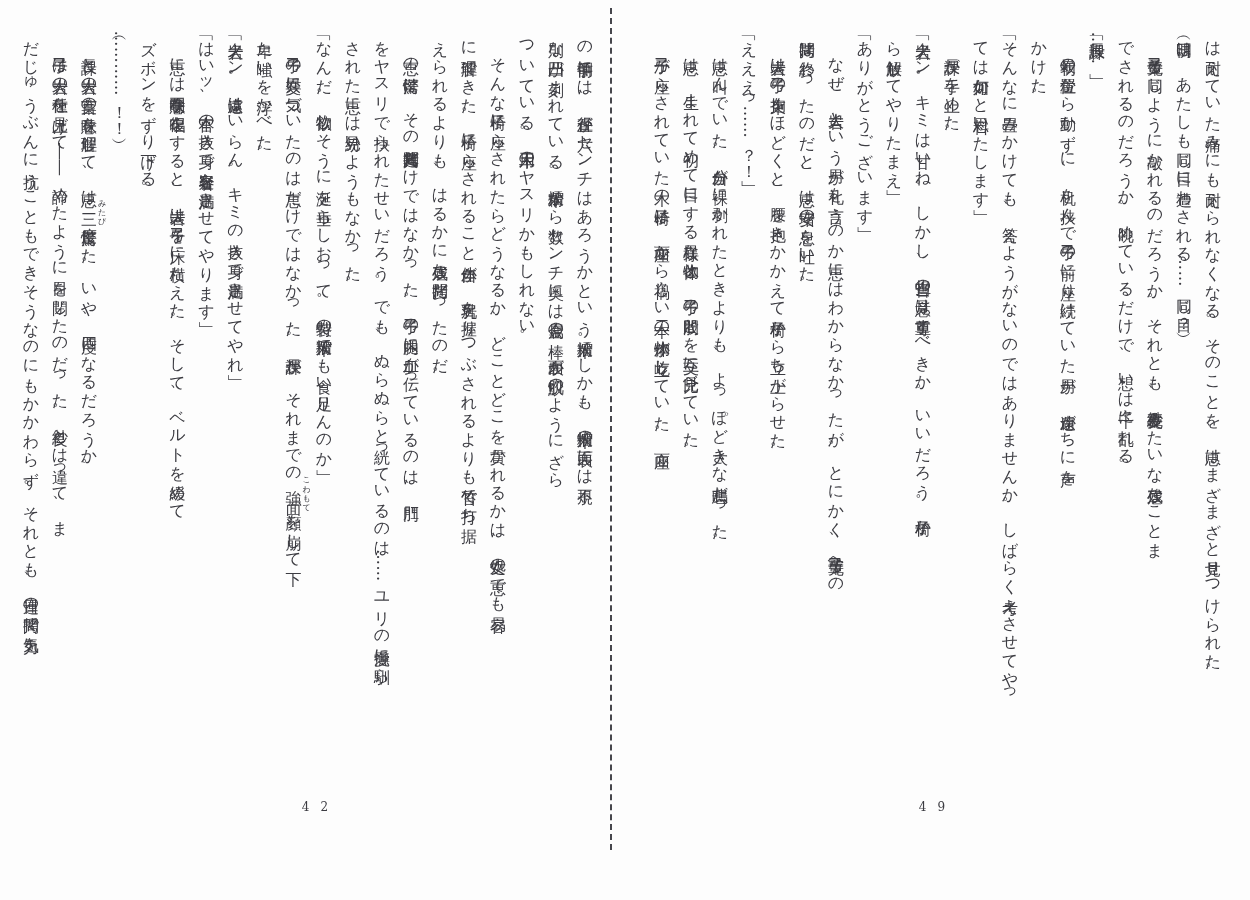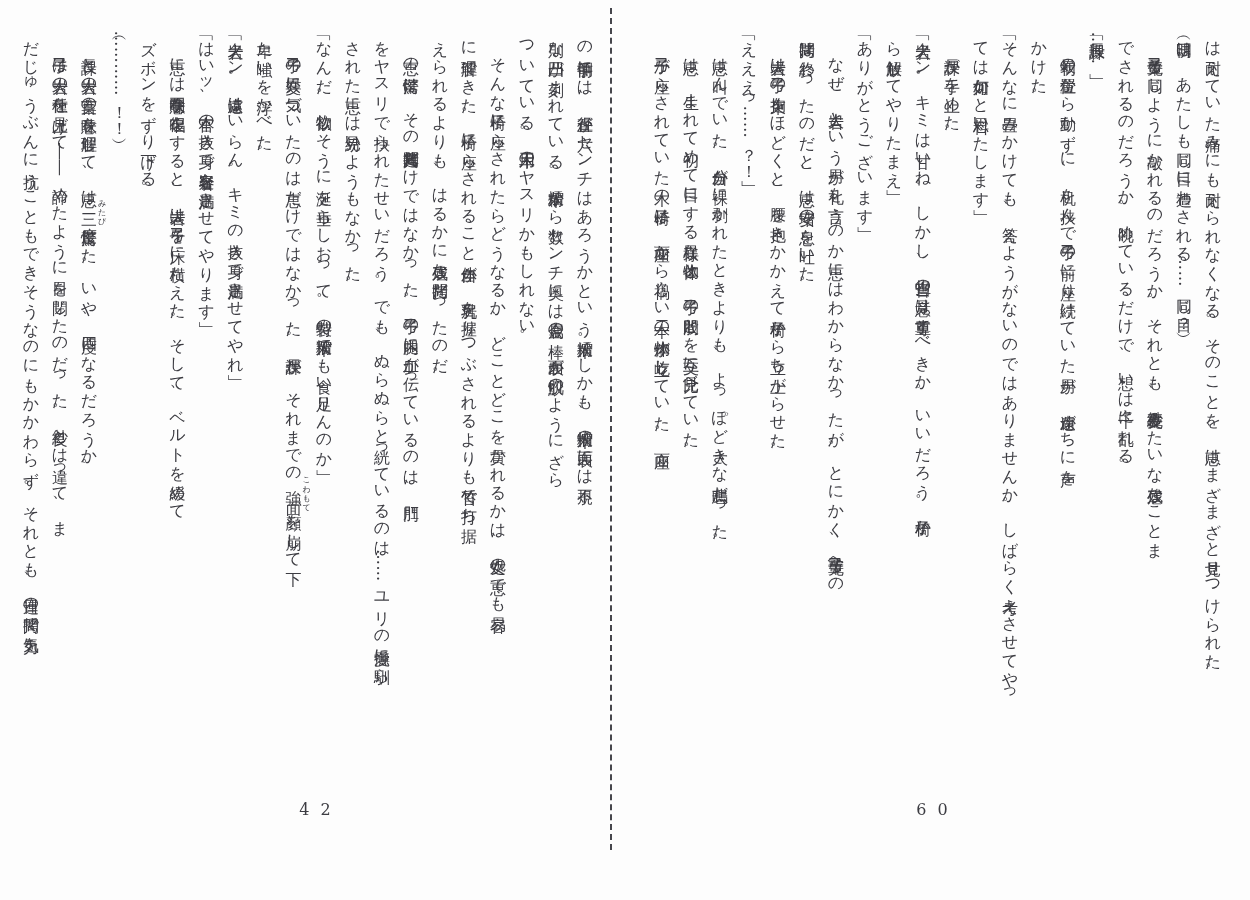--- a/index.html
+++ b/index.html
@@ -41,21 +41,21 @@
     position: absolute;
     left: 610px;
     top: 8px;
     height: 842px;
     width: 0;
     border-left: 2px dashed #46464c;
   }
   .page-number {
     position: absolute;
     top: 800px;
-    font-size: 16px;
+    font-size: 12px;
     letter-spacing: 11px;
     text-indent: 11px;
     color: #3c3c42;
     text-align: center;
   }
   #right-page-number { left: 642px; width: 580px; }
   #left-page-number  { left: 30px;  width: 570px; }
 </style>
 </head>
 <body>
@@ -106,16 +106,16 @@
         <div class="line">ら解放してやりたまえ」</div>
         <div class="line">「ありがとうございます」</div>
         <div class="line">　なぜ、大岩という男が礼を言うのか恵にはわからなかったが。とにかく、弓子先輩への</div>
         <div class="line">拷問は終わったのだと、恵は安堵の息を吐いた。</div>
         <div class="line">　大岩は弓子の拘束をほどくと、腰を抱きかかえて椅子から立ち上がらせた。</div>
         <div class="line">「えええっ……？！」</div>
         <div class="line">　恵は叫んでいた。自分が裸に剥かれたときよりも、よっぽど大きな悲鳴だった。</div>
         <div class="line">　恵は、生まれて初めて目にする異様な物体と、弓子の股間とを交互に見比べていた。</div>
         <div class="line">　弓子が座らされていた木の椅子は、座面から禍々しい二本の物体が屹立していた。座面</div>
       </div>
-    <div id="right-page-number" class="page-number">60</div>
+    <div id="right-page-number" class="page-number">49</div>
   </div>
 
 </div>
 
 </body></html>

